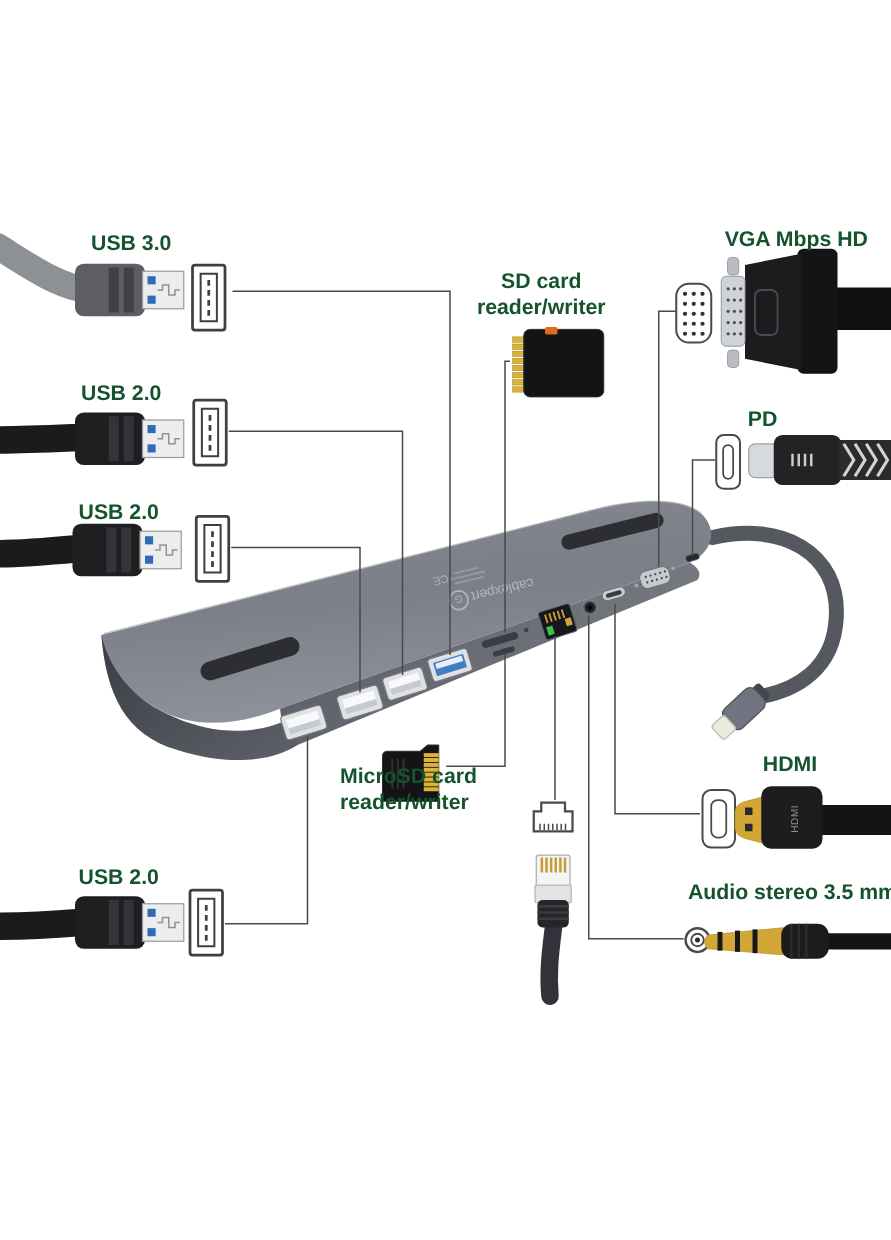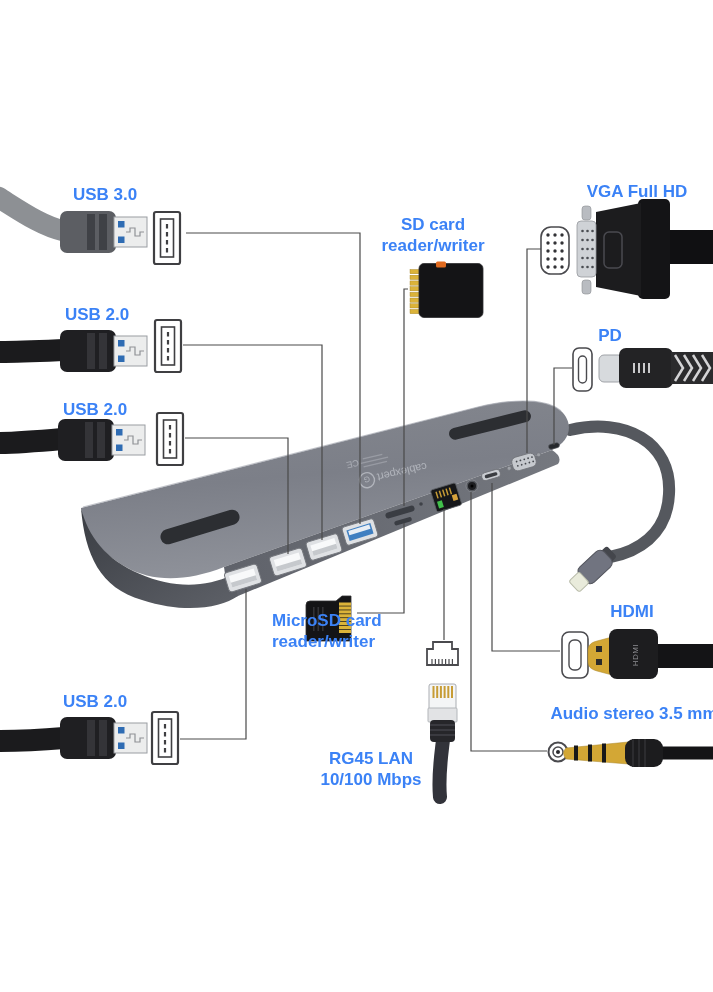--- a/index.html
+++ b/index.html
@@ -1,19 +1,19 @@
 <!DOCTYPE html>
 <html><head>
 <meta charset="utf-8">
 <style>
   html,body{margin:0;padding:0;background:#fff;}
   .canvas{position:relative;width:713px;height:992px;background:#fff;overflow:hidden;
           font-family:"Liberation Sans",sans-serif;}
   .canvas svg{position:absolute;left:0;top:0;}
-  .lbl{position:absolute;font-weight:bold;font-size:17px;line-height:21px;color:#3b82f6;white-space:nowrap;}
+  .lbl{position:absolute;font-weight:bold;font-size:17px;line-height:21px;color:#14532d;white-space:nowrap;}
   .ctr{transform:translateX(-50%);text-align:center;}
 </style>
 </head>
 <body>
 
 <div class="canvas">
 
 <svg width="713" height="992" viewBox="0 0 713 992">
   <defs>
     <linearGradient id="topGrad" x1="0" y1="0" x2="0.25" y2="1">
@@ -364,29 +364,25 @@
 <div class="lbl ctr" style="left:105px;top:184px">USB 3.0</div>
 <div class="lbl ctr" style="left:97px;top:304px">USB 2.0</div>
 <div class="lbl ctr" style="left:95px;top:399px">USB 2.0</div>
 <div class="lbl ctr" style="left:95px;top:691px">USB 2.0</div>
 
 <div class="lbl ctr" style="left:433px;top:214px">
   <div>SD card</div>
   <div>reader/writer</div>
 </div>
 
-<div class="lbl ctr" style="left:637px;top:181px">VGA Full HD</div>
+<div class="lbl ctr" style="left:637px;top:181px">VGA Mbps HD</div>
 <div class="lbl ctr" style="left:610px;top:325px">PD</div>
 
 <div class="lbl" style="left:272px;top:610px">
   <div>MicroSD card</div>
   <div>reader/writer</div>
 </div>
 
-<div class="lbl ctr" style="left:371px;top:748px">
-  <div>RG45 LAN</div>
-  <div>10/100 Mbps</div>
-</div>
 
 <div class="lbl ctr" style="left:632px;top:601px">HDMI</div>
 <div class="lbl ctr" style="left:634px;top:703px">Audio stereo 3.5 mm</div>
 
 </div>
 
 </body></html>

